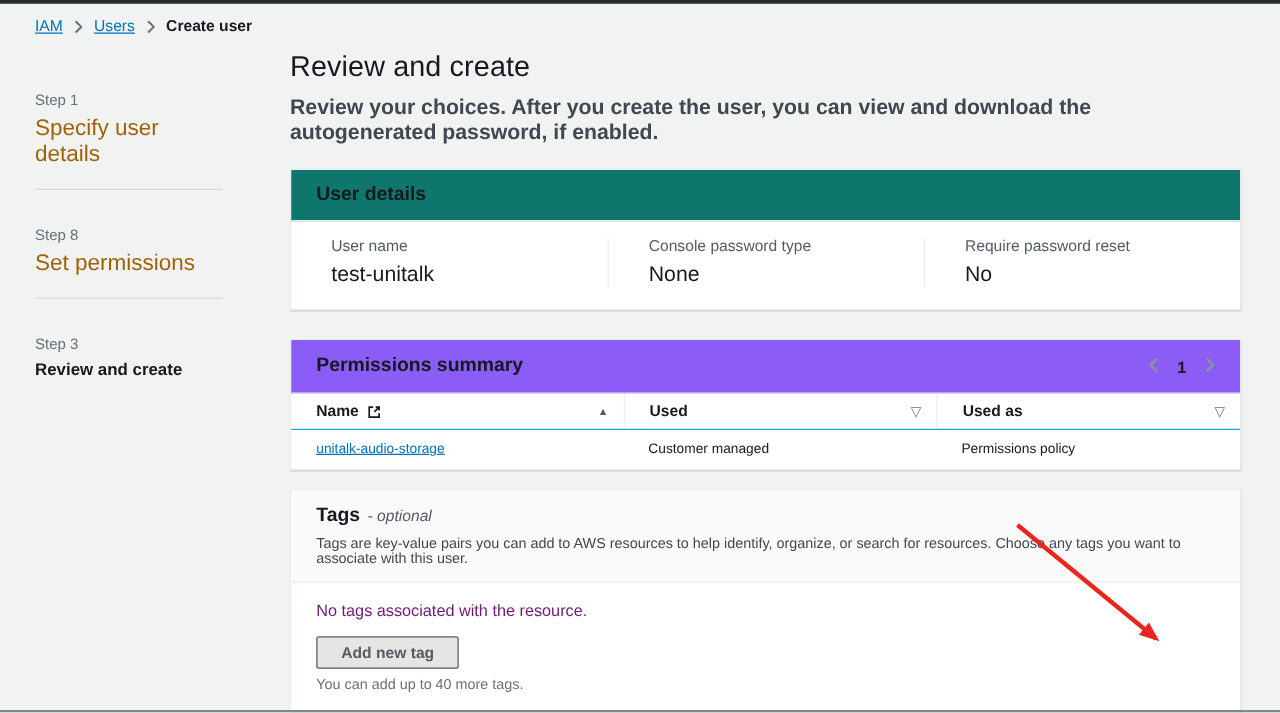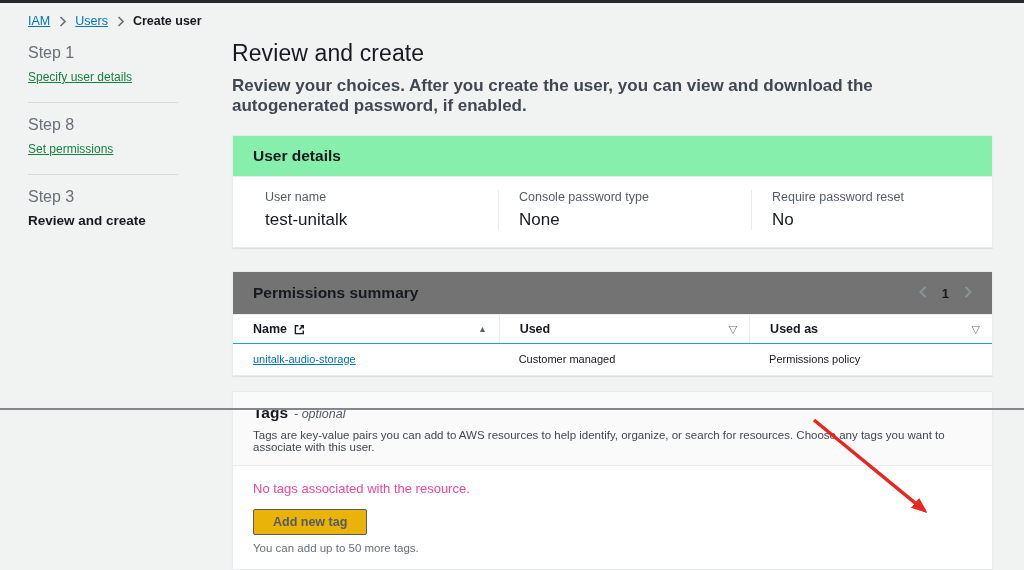--- a/index.html
+++ b/index.html
@@ -4,67 +4,67 @@
 <style>
   * { margin:0; padding:0; box-sizing:border-box; }
   html,body { width:1024px; height:570px; }
   body {
     font-family:"Liberation Sans", sans-serif;
     background:#f1f3f3;
     color:#16191f;
     position:relative;
     overflow:hidden;
   }
-  .page { position:relative; width:1024px; height:410px; }
+  .page { position:relative; width:1024px; height:570px; }
   .top-strip { position:absolute; top:0; left:0; width:1024px; height:3px; background:#25282c; }
   .bottom-strip { position:absolute; bottom:0; left:0; width:1024px; height:2px; background:#85878a; }
 
   
   .breadcrumb { position:absolute; left:28px; top:14px; display:flex; align-items:center; gap:9px; font-size:12.5px; }
   .breadcrumb a { color:#0073bb; text-decoration:underline; cursor:pointer; }
   .crumb-current { color:#16191f; font-weight:700; }
   .chev { display:inline-flex; align-items:center; }
 
   
   .sidebar { position:absolute; left:28px; top:44px; width:150px; }
-  .step-label { font-size:16px; color:#687078; margin-bottom:5px; }
-  .step-link { font-size:12px; color:#15803d; text-decoration:underline; cursor:pointer; display:inline-block; }
+  .step-label { font-size:12px; color:#687078; margin-bottom:5px;margin-top:29px; }
+  .step-link { font-size:18px; color:#a16207; cursor:pointer; display:inline-block; }
   .step-current { font-size:13.5px; color:#16191f; font-weight:700; }
   .side-divider { border:none; border-top:1px solid #d5dbdb; margin:17px 0 13px 0; }
 
   
   .main { position:absolute; left:232px; top:40px; width:761px; }
   h1.page-title { font-size:23px; font-weight:500; color:#16191f; letter-spacing:0.1px; }
   .page-desc { font-size:17px; color:#414750; margin-top:9px;font-weight:bold; }
 
   .card {
     background:#ffffff;
     border:1px solid #eaeded;
     border-radius:1px;
     box-shadow:0 1px 1px rgba(0,28,36,.1);
   }
   .card-1 { margin-top:19px; }
   .card-2 { margin-top:23px; }
   .card-3 { margin-top:15px; }
   .card-header {
-    background:#86efac;
+    background:#0f766e;
     border-bottom:1px solid #eaeded;
     padding:11px 20px;
   }
   .card-title { font-size:15.5px; font-weight:700; color:#16191f; }
 
   
   .fields { display:flex; padding:13px 0 17px 0; }
-  .field { width:33.33%; padding:0 20px;margin-left:12px; }
+  .field { width:33.33%; padding:0 32px; }
   .field + .field { border-left:1px solid #eaeded; }
   .field-label { font-size:12.5px; color:#545b64; margin-bottom:6px; }
   .field-value { font-size:17px; color:#16191f; }
 
   
-  .card-header-flex { display:flex; align-items:center; justify-content:space-between; padding:12px 20px; background:#737373; border-bottom:1px solid #eaeded;text-align:right; }
+  .card-header-flex { display:flex; align-items:center; justify-content:space-between; padding:12px 20px; background:#8b5cf6; border-bottom:1px solid #eaeded;text-align:right; }
   .pagination { display:flex; align-items:center; gap:15px; }
   .page-num { font-size:13px; font-weight:700; color:#16191f; cursor:pointer; }
   .pg-btn { display:inline-flex; align-items:center; cursor:pointer; background:none; border:none; padding:0; }
 
   .tbl-header { display:flex; border-bottom:1px solid #0ea5e9; }
   .th { font-size:12.5px; font-weight:700; color:#16191f; padding:7px 12px 7px 20px; display:flex; align-items:center; cursor:pointer; }
   .th-name { width:35%; gap:7px; }
   .th-type { width:33%; border-left:1px solid #eaeded; }
   .th-used { width:32%; border-left:1px solid #eaeded; }
   .sort-asc { margin-left:auto; font-size:8.5px; color:#545b64; }
@@ -76,23 +76,23 @@
   .td-type { width:33%; }
   .td-used { width:32%; }
   .policy-link { color:#0073bb; text-decoration:underline; cursor:pointer; }
 
   
   .tags-header { background:#fafafa; border-bottom:1px solid #eaeded; padding:12px 20px 12px 20px; }
   .tags-title-row { display:flex; align-items:baseline; gap:6px; }
   .optional { font-size:12.5px; font-style:italic; color:#545b64; font-weight:400;text-align:right; }
   .tags-desc { font-size:11.5px; color:#414750; margin-top:7px; }
   .tags-body { padding:15px 20px 15px 20px; }
-  .empty-text { font-size:13px; color:#ec4899; }
+  .empty-text { font-size:13px; color:#701a75; }
   .btn { font-family:"Liberation Sans", sans-serif; font-size:12.5px; font-weight:700; border-radius:2px; cursor:pointer; }
-  .btn-secondary { background:#eab308; border:1px solid #545b64; color:#545b64; padding:5px 19px; }
+  .btn-secondary { background:#e5e5e5; border:1px solid #545b64; color:#545b64; padding:5px 19px; }
   .add-tag-btn { margin-top:13px; display:inline-block; }
   .tags-hint { font-size:11.5px; color:#687078; margin-top:7px; }
 
   
   .actions { display:flex; align-items:center; justify-content:flex-end; margin-top:19px; gap:10px; }
   .btn-link { background:none; border:none; color:#545b64; padding:5px 12px; margin-right:10px; }
   .btn-primary { background:#ec7211; border:1px solid #ec7211; color:#16191f; padding:5px 19px; }
 
   
   .arrow-overlay { position:absolute; left:0; top:0; width:1024px; height:570px; pointer-events:none; }
@@ -215,21 +215,21 @@
       <div class="tags-header">
         <div class="tags-title-row">
           <span class="card-title">Tags</span>
           <span class="optional">- optional</span>
         </div>
         <p class="tags-desc">Tags are key-value pairs you can add to AWS resources to help identify, organize, or search for resources. Choose any tags you want to associate with this user.</p>
       </div>
       <div class="tags-body">
         <div class="empty-text">No tags associated with the resource.</div>
         <button class="btn btn-secondary add-tag-btn">Add new tag</button>
-        <div class="tags-hint">You can add up to 50 more tags.</div>
+        <div class="tags-hint">You can add up to 40 more tags.</div>
       </div>
     </section>
 
     <div class="actions">
       <button class="btn btn-link">Cancel</button>
       <button class="btn btn-secondary">Previous</button>
       <button class="btn btn-primary">Create user</button>
     </div>
   </main>
 

